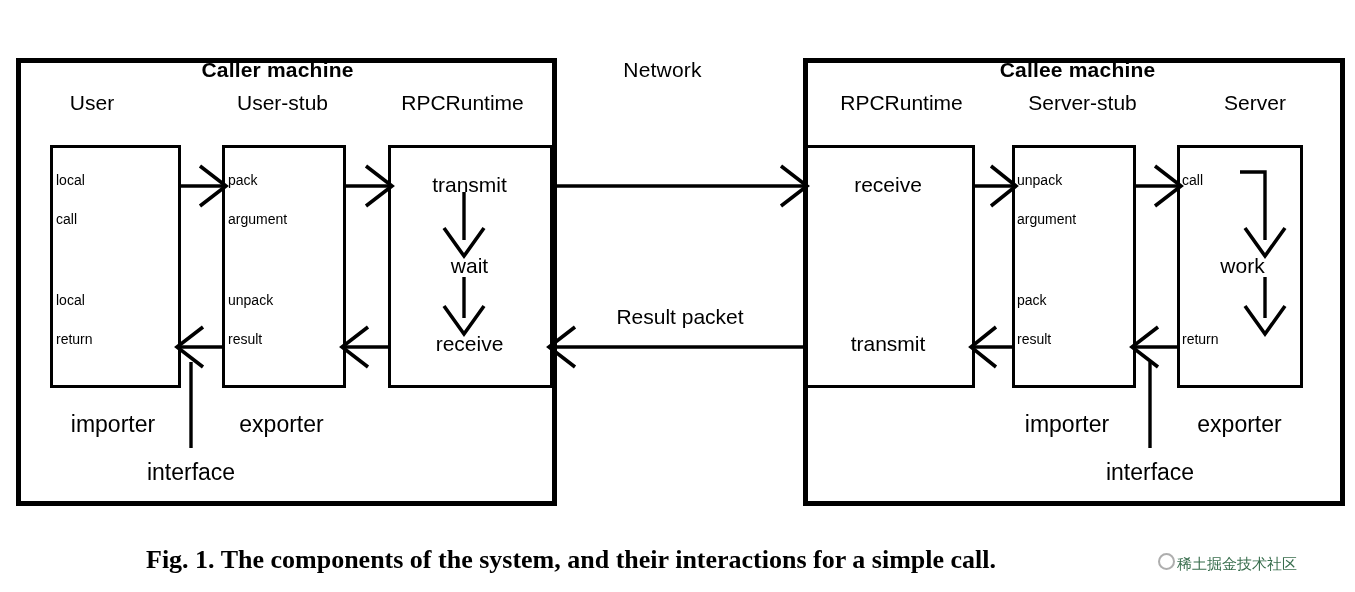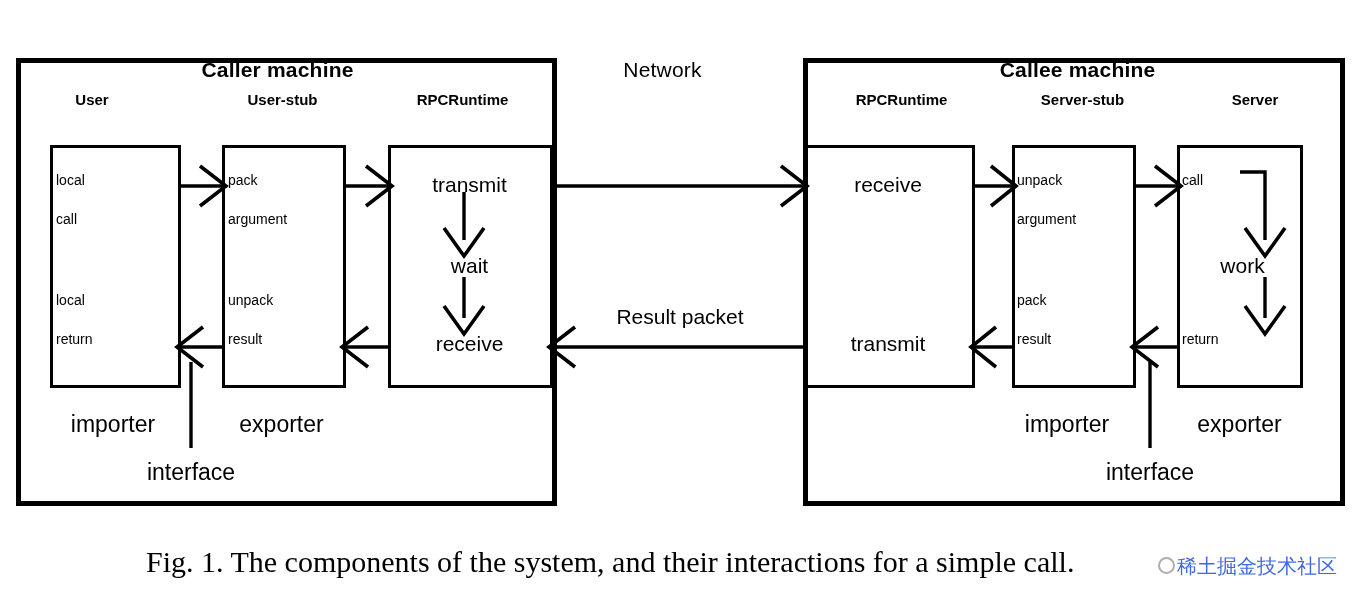--- a/index.html
+++ b/index.html
@@ -23,22 +23,22 @@
   
   .machine-title {
     font-size: 21px;
     font-weight: 700;
     letter-spacing: 0.2px;
     white-space: nowrap;
     text-align: center;
     margin-top: 44px;
   }
   .col-header {
-    font-size: 15px;
-    font-weight: 700;
+    font-size: 21px;
+    font-weight: 400;
     white-space: nowrap;
     text-align: center;
   }
   .step {
     font-size: 14px;
     font-weight: 400;
     white-space: nowrap;
     line-height: 1.0;
   }
   .step-center {
@@ -74,27 +74,27 @@
   svg.arrowlayer {
     position: absolute;
     left: 0; top: 0;
     width: 1355px; height: 592px;
     pointer-events: none;
   }
 
   
   .caption {
     font-family: "Liberation Serif", serif;
-    font-size: 30px;
-    font-weight: 400;
+    font-size: 26px;
+    font-weight: 700;
     white-space: nowrap;
   }
   .watermark {
-    font-size: 20px;
-    color: #1d4ed8;
+    font-size: 15px;
+    color: #14532d;
     white-space: nowrap;
     opacity: 0.85;
   }
   .wm-logo {
     display: inline-block;
     width: 13px; height: 13px;
     border: 2px solid #8f8f8f;
     border-radius: 50%;
     vertical-align: -1px;
     margin-right: 2px;

